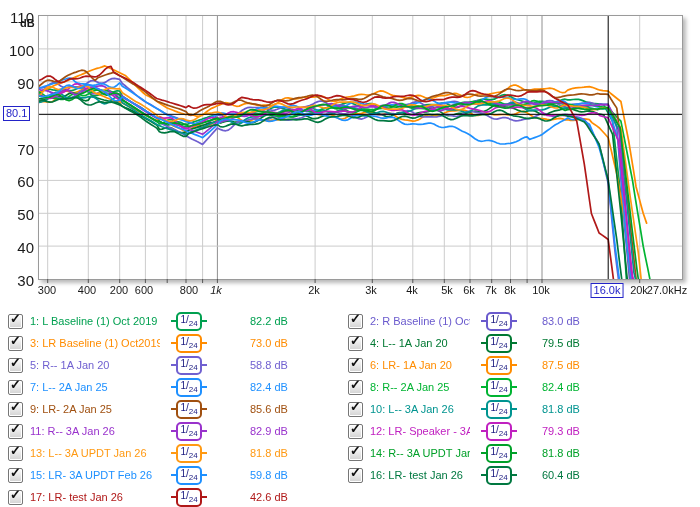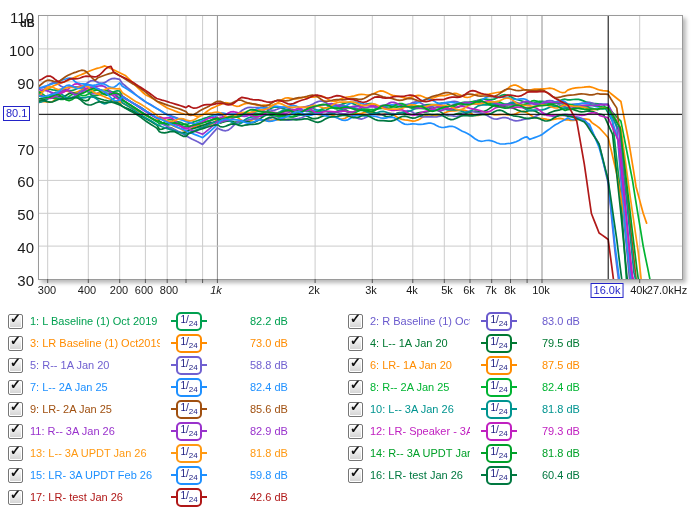--- a/index.html
+++ b/index.html
@@ -119,31 +119,31 @@
       <div class="ylabel" style="top: 75px;">90</div>
       <div class="ylabel" style="top: 141px;">70</div>
       <div class="ylabel" style="top: 173px;">60</div>
       <div class="ylabel" style="top: 206px;">50</div>
       <div class="ylabel" style="top: 239px;">40</div>
       <div class="ylabel" style="top: 272px;">30</div>
       <div class="xlabel" style="left: 47px;">300</div>
       <div class="xlabel" style="left: 87px;">400</div>
       <div class="xlabel" style="left: 119px;">200</div>
       <div class="xlabel" style="left: 144px;">600</div>
-      <div class="xlabel" style="left: 169px;">800</div>
+      <div class="xlabel" style="left: 189px;">800</div>
       <div class="xlabel" style="left: 216px; font-style: italic;">1k</div>
       <div class="xlabel" style="left: 314px;">2k</div>
       <div class="xlabel" style="left: 371px;">3k</div>
       <div class="xlabel" style="left: 412px;">4k</div>
       <div class="xlabel" style="left: 447px;">5k</div>
       <div class="xlabel" style="left: 469px;">6k</div>
       <div class="xlabel" style="left: 491px;">7k</div>
       <div class="xlabel" style="left: 510px;">8k</div>
       <div class="xlabel" style="left: 541px;">10k</div>
-      <div class="xlabel" style="left: 639px;">40k</div>
+      <div class="xlabel" style="left: 639px;">20k</div>
       <div class="xlabel" style="left: 667px;">27.0kHz</div>
     </div>
   <div id="cursor-level-box" class="cursor-box" style="top: 106px;">80.1</div>
   <div id="cursor-freq-box" class="cursor-box" style="left: 607px;">16.0k</div>
   <div id="legend">
       <div class="legend-row colL" style="left: 8px; top: 310px;">
         <span class="cb">
           <span class="tick">✓</span>
         </span>
         <span class="legend-label" style="color:#00A050">1: L Baseline (1) Oct 2019 (</span>

